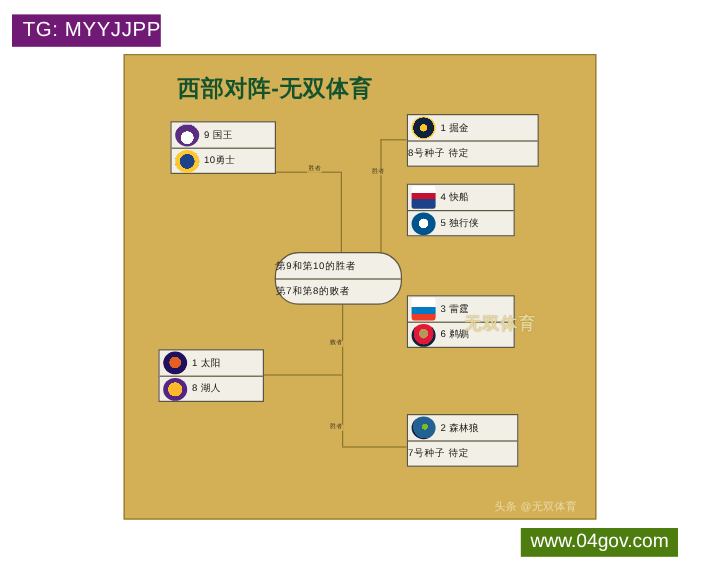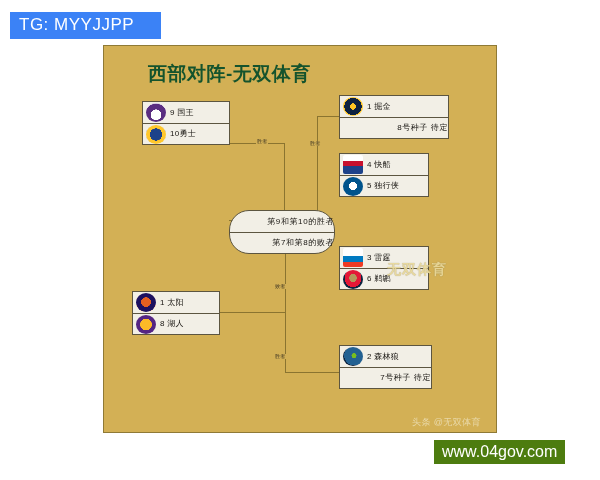--- a/index.html
+++ b/index.html
@@ -13,25 +13,25 @@
     font-family: "Liberation Sans", "DejaVu Sans", sans-serif;
     position: relative;
     overflow: hidden;
   }
 
   
   #tg-watermark {
     position: absolute;
     left: 10px;
     top: 12px;
-    background: #3b82f6;
+    background: #701a75;
     color: #ffffff;
     font-size: 17px;
     letter-spacing: 0.5px;
-    padding: 3px 27px 4px 9px;
+    padding: 3px 0 4px 9px;
     line-height: 1.15;
     white-space: nowrap;
     z-index: 40;
   }
 
   
   #site-watermark {
     position: absolute;
     left: 434px;
     top: 440px;
@@ -98,21 +98,21 @@
   .team-label {
     font-size: 8px;
     color: #171410;
     white-space: nowrap;
     line-height: 1;
     letter-spacing: 0.3px;
   }
   .text-row {
     display: flex;
     align-items: center;
-    justify-content: flex-end;
+    justify-content: flex-start;
     height: 21px;
     box-sizing: border-box;
     border-top: 1px solid #5c5540;
   }
   .text-row .team-label {
     letter-spacing: 0.6px;
   }
 
   
   .lg-kings   { background: radial-gradient(circle at 50% 62%, #ffffff 0 34%, #5a2d81 35% 70%, #cdbde0 71% 100%); }

